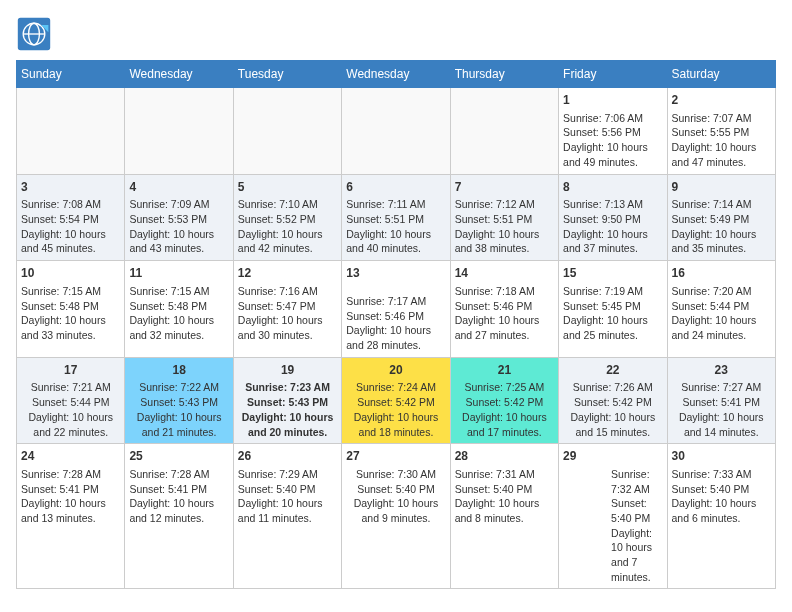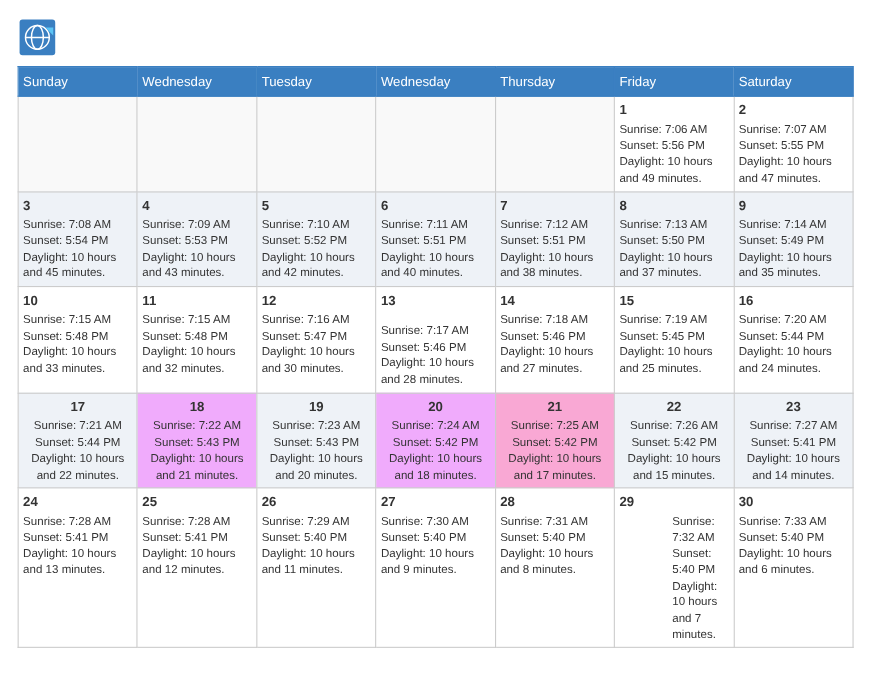--- a/index.html
+++ b/index.html
@@ -175,21 +175,21 @@
         <td style="background: rgb(238, 242, 247);">
           <span class="day-num">7</span>
           <div class="day-info" style="white-space: pre-line;">Sunrise: 7:12 AM
 Sunset: 5:51 PM
 Daylight: 10 hours
 and 38 minutes.</div>
         </td>
         <td style="background: rgb(238, 242, 247);">
           <span class="day-num">8</span>
           <div class="day-info" style="white-space: pre-line;">Sunrise: 7:13 AM
-Sunset: 5:50 PM
+Sunset: 9:50 PM
 Daylight: 10 hours
 and 37 minutes.</div>
         </td>
         <td style="background: rgb(238, 242, 247);">
           <span class="day-num">9</span>
           <div class="day-info" style="white-space: pre-line;">Sunrise: 7:14 AM
 Sunset: 5:49 PM
 Daylight: 10 hours
 and 35 minutes.</div>
         </td>
@@ -246,42 +246,42 @@
         </td>
       </tr>
       <tr style="background: rgb(240, 244, 248); text-align: center;">
         <td style="background: rgb(238, 242, 247);">
           <span class="day-num">17</span>
           <div class="day-info" style="white-space: pre-line;">Sunrise: 7:21 AM
 Sunset: 5:44 PM
 Daylight: 10 hours
 and 22 minutes.</div>
         </td>
-        <td style="background: #f0abfc;">
+        <td style="background: #7dd3fc;">
           <span class="day-num">18</span>
           <div class="day-info" style="white-space: pre-line;">Sunrise: 7:22 AM
 Sunset: 5:43 PM
 Daylight: 10 hours
 and 21 minutes.</div>
         </td>
         <td style="background: rgb(238, 242, 247);">
           <span class="day-num">19</span>
-          <div class="day-info" style="white-space: pre-line;">Sunrise: 7:23 AM
+          <div class="day-info" style="white-space: pre-line; font-weight: bold;">Sunrise: 7:23 AM
 Sunset: 5:43 PM
 Daylight: 10 hours
 and 20 minutes.</div>
         </td>
-        <td style="background: #f0abfc;">
+        <td style="background: #fde047;">
           <span class="day-num">20</span>
           <div class="day-info" style="white-space: pre-line;">Sunrise: 7:24 AM
 Sunset: 5:42 PM
 Daylight: 10 hours
 and 18 minutes.</div>
         </td>
-        <td style="background: #f9a8d4;">
+        <td style="background: #5eead4;">
           <span class="day-num">21</span>
           <div class="day-info" style="white-space: pre-line;">Sunrise: 7:25 AM
 Sunset: 5:42 PM
 Daylight: 10 hours
 and 17 minutes.</div>
         </td>
         <td style="background: rgb(238, 242, 247);">
           <span class="day-num">22</span>
           <div class="day-info" style="white-space: pre-line;">Sunrise: 7:26 AM
 Sunset: 5:42 PM
@@ -313,21 +313,21 @@
         </td>
         <td>
           <span class="day-num">26</span>
           <div class="day-info" style="white-space: pre-line;">Sunrise: 7:29 AM
 Sunset: 5:40 PM
 Daylight: 10 hours
 and 11 minutes.</div>
         </td>
         <td>
           <span class="day-num">27</span>
-          <div class="day-info" style="white-space: pre-line;">Sunrise: 7:30 AM
+          <div class="day-info" style="white-space: pre-line; text-align: center;">Sunrise: 7:30 AM
 Sunset: 5:40 PM
 Daylight: 10 hours
 and 9 minutes.</div>
         </td>
         <td>
           <span class="day-num">28</span>
           <div class="day-info" style="white-space: pre-line;">Sunrise: 7:31 AM
 Sunset: 5:40 PM
 Daylight: 10 hours
 and 8 minutes.</div>

